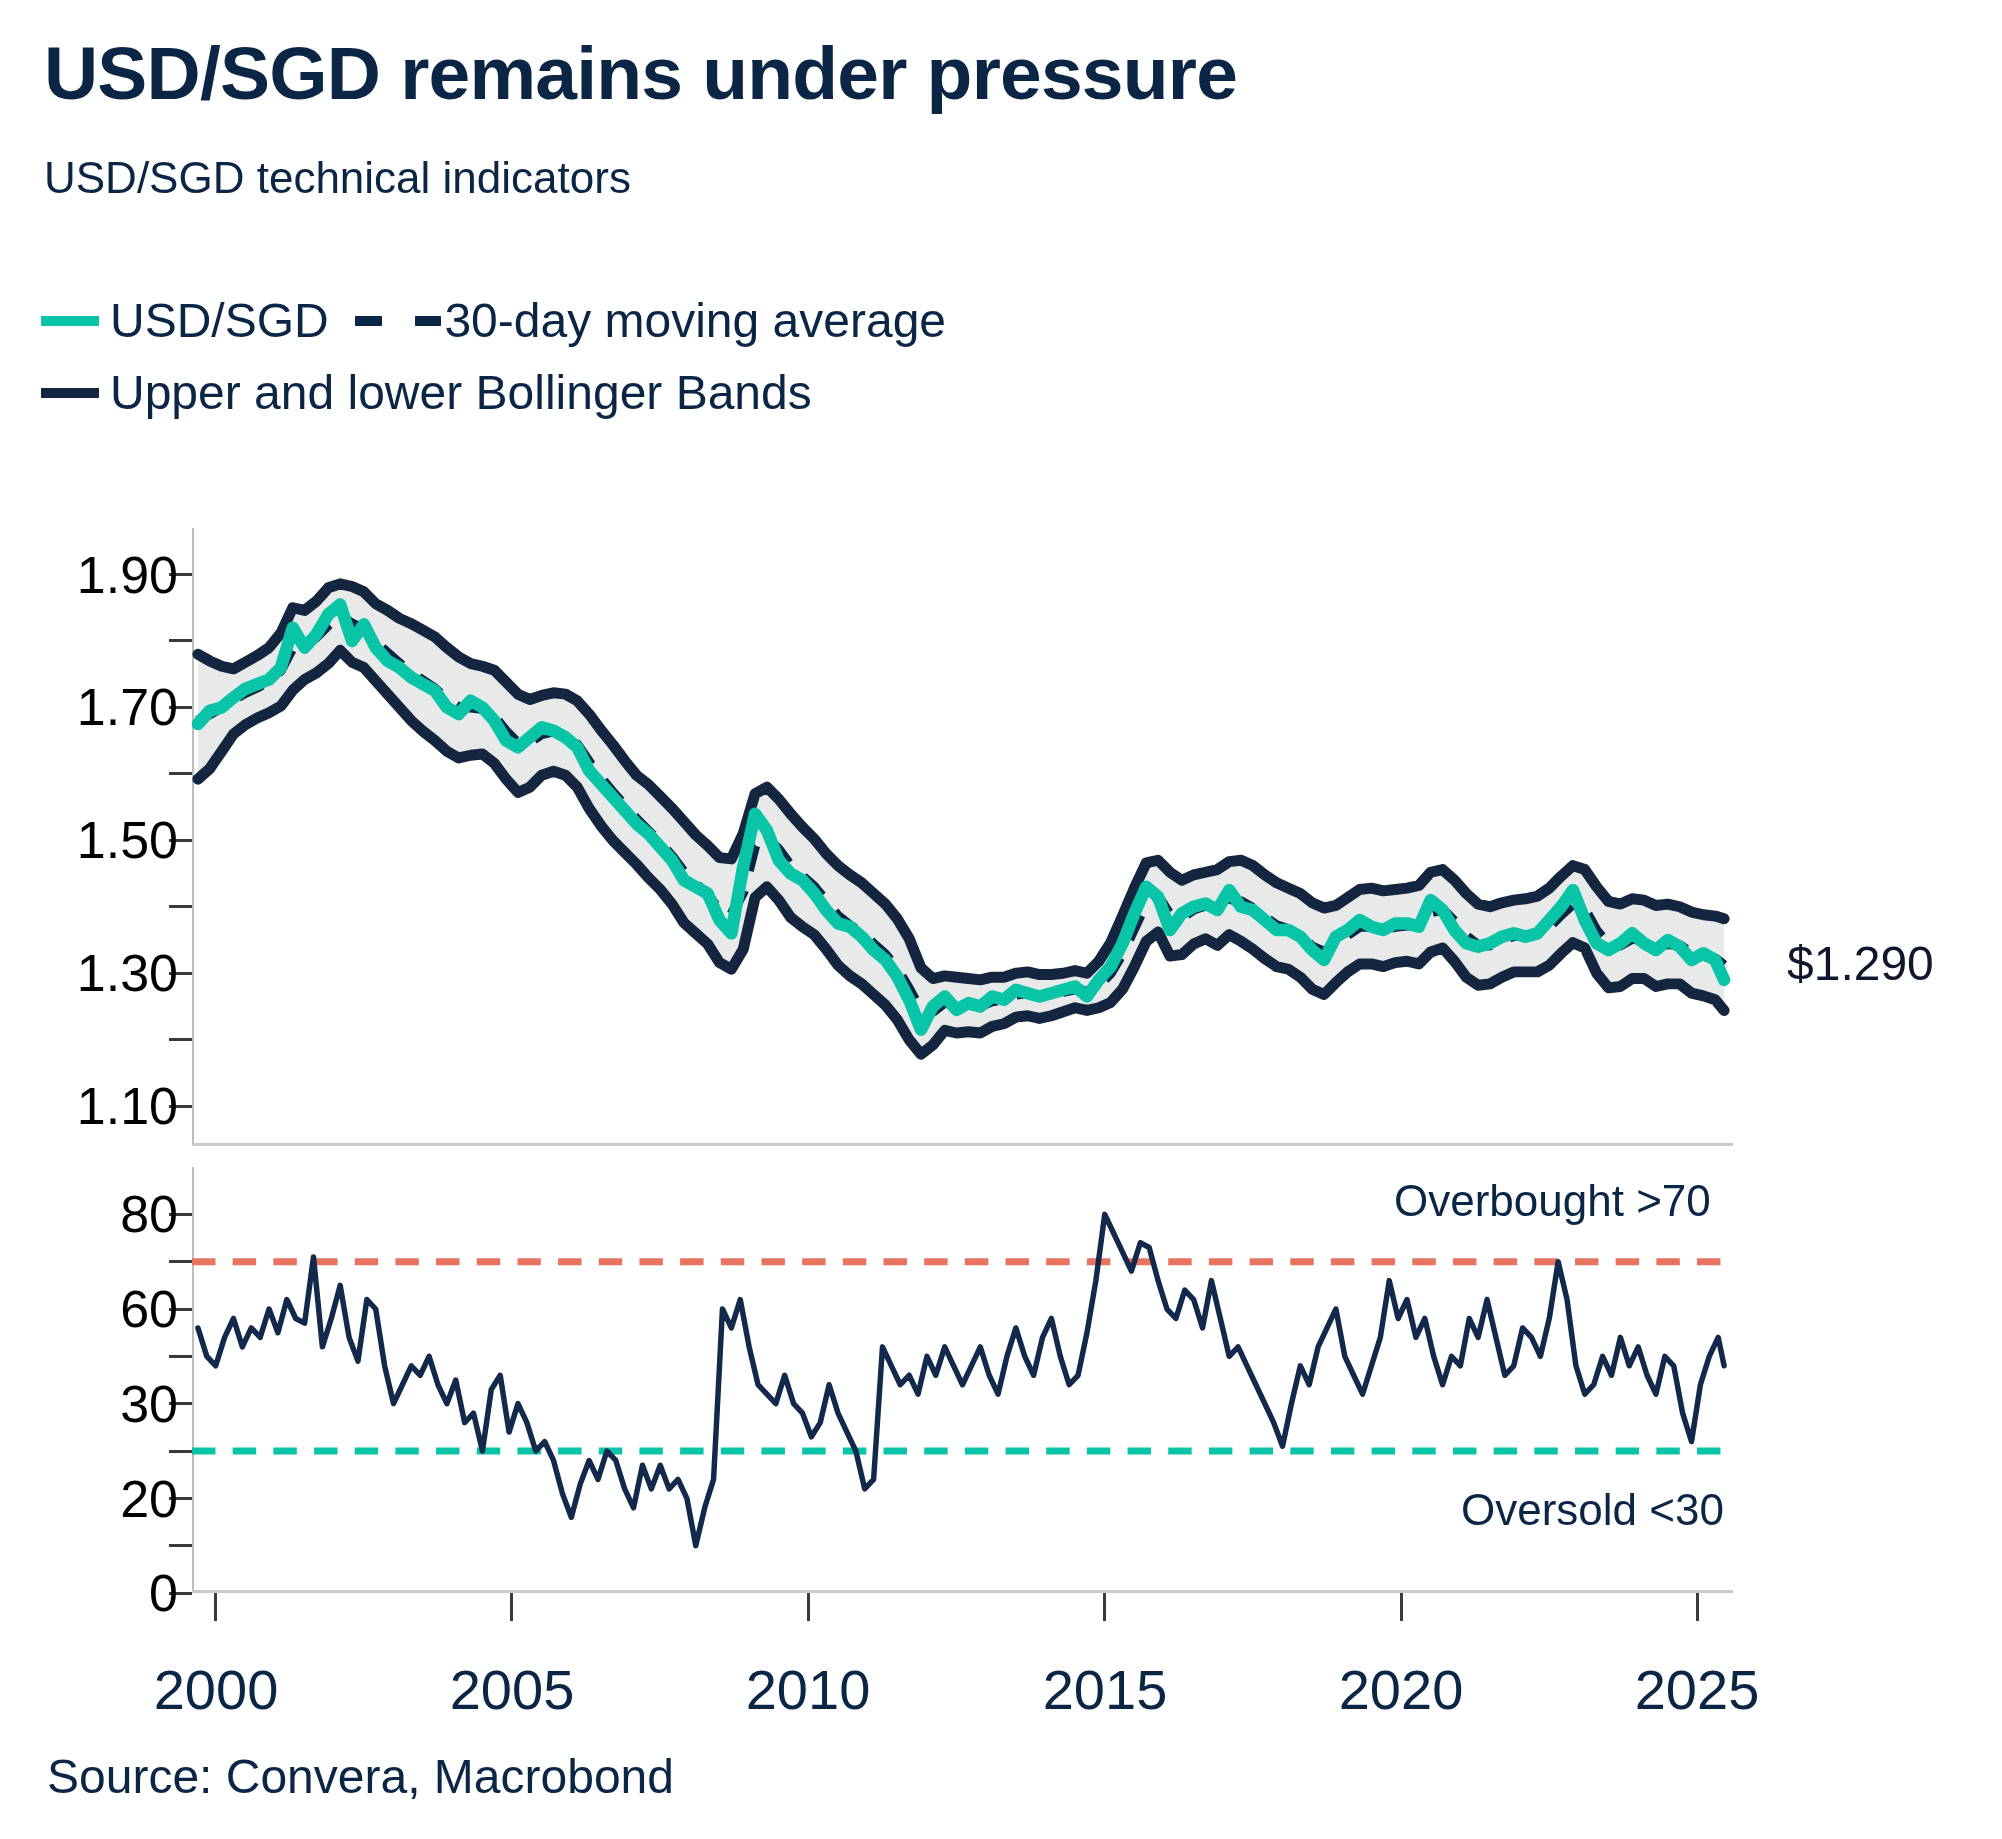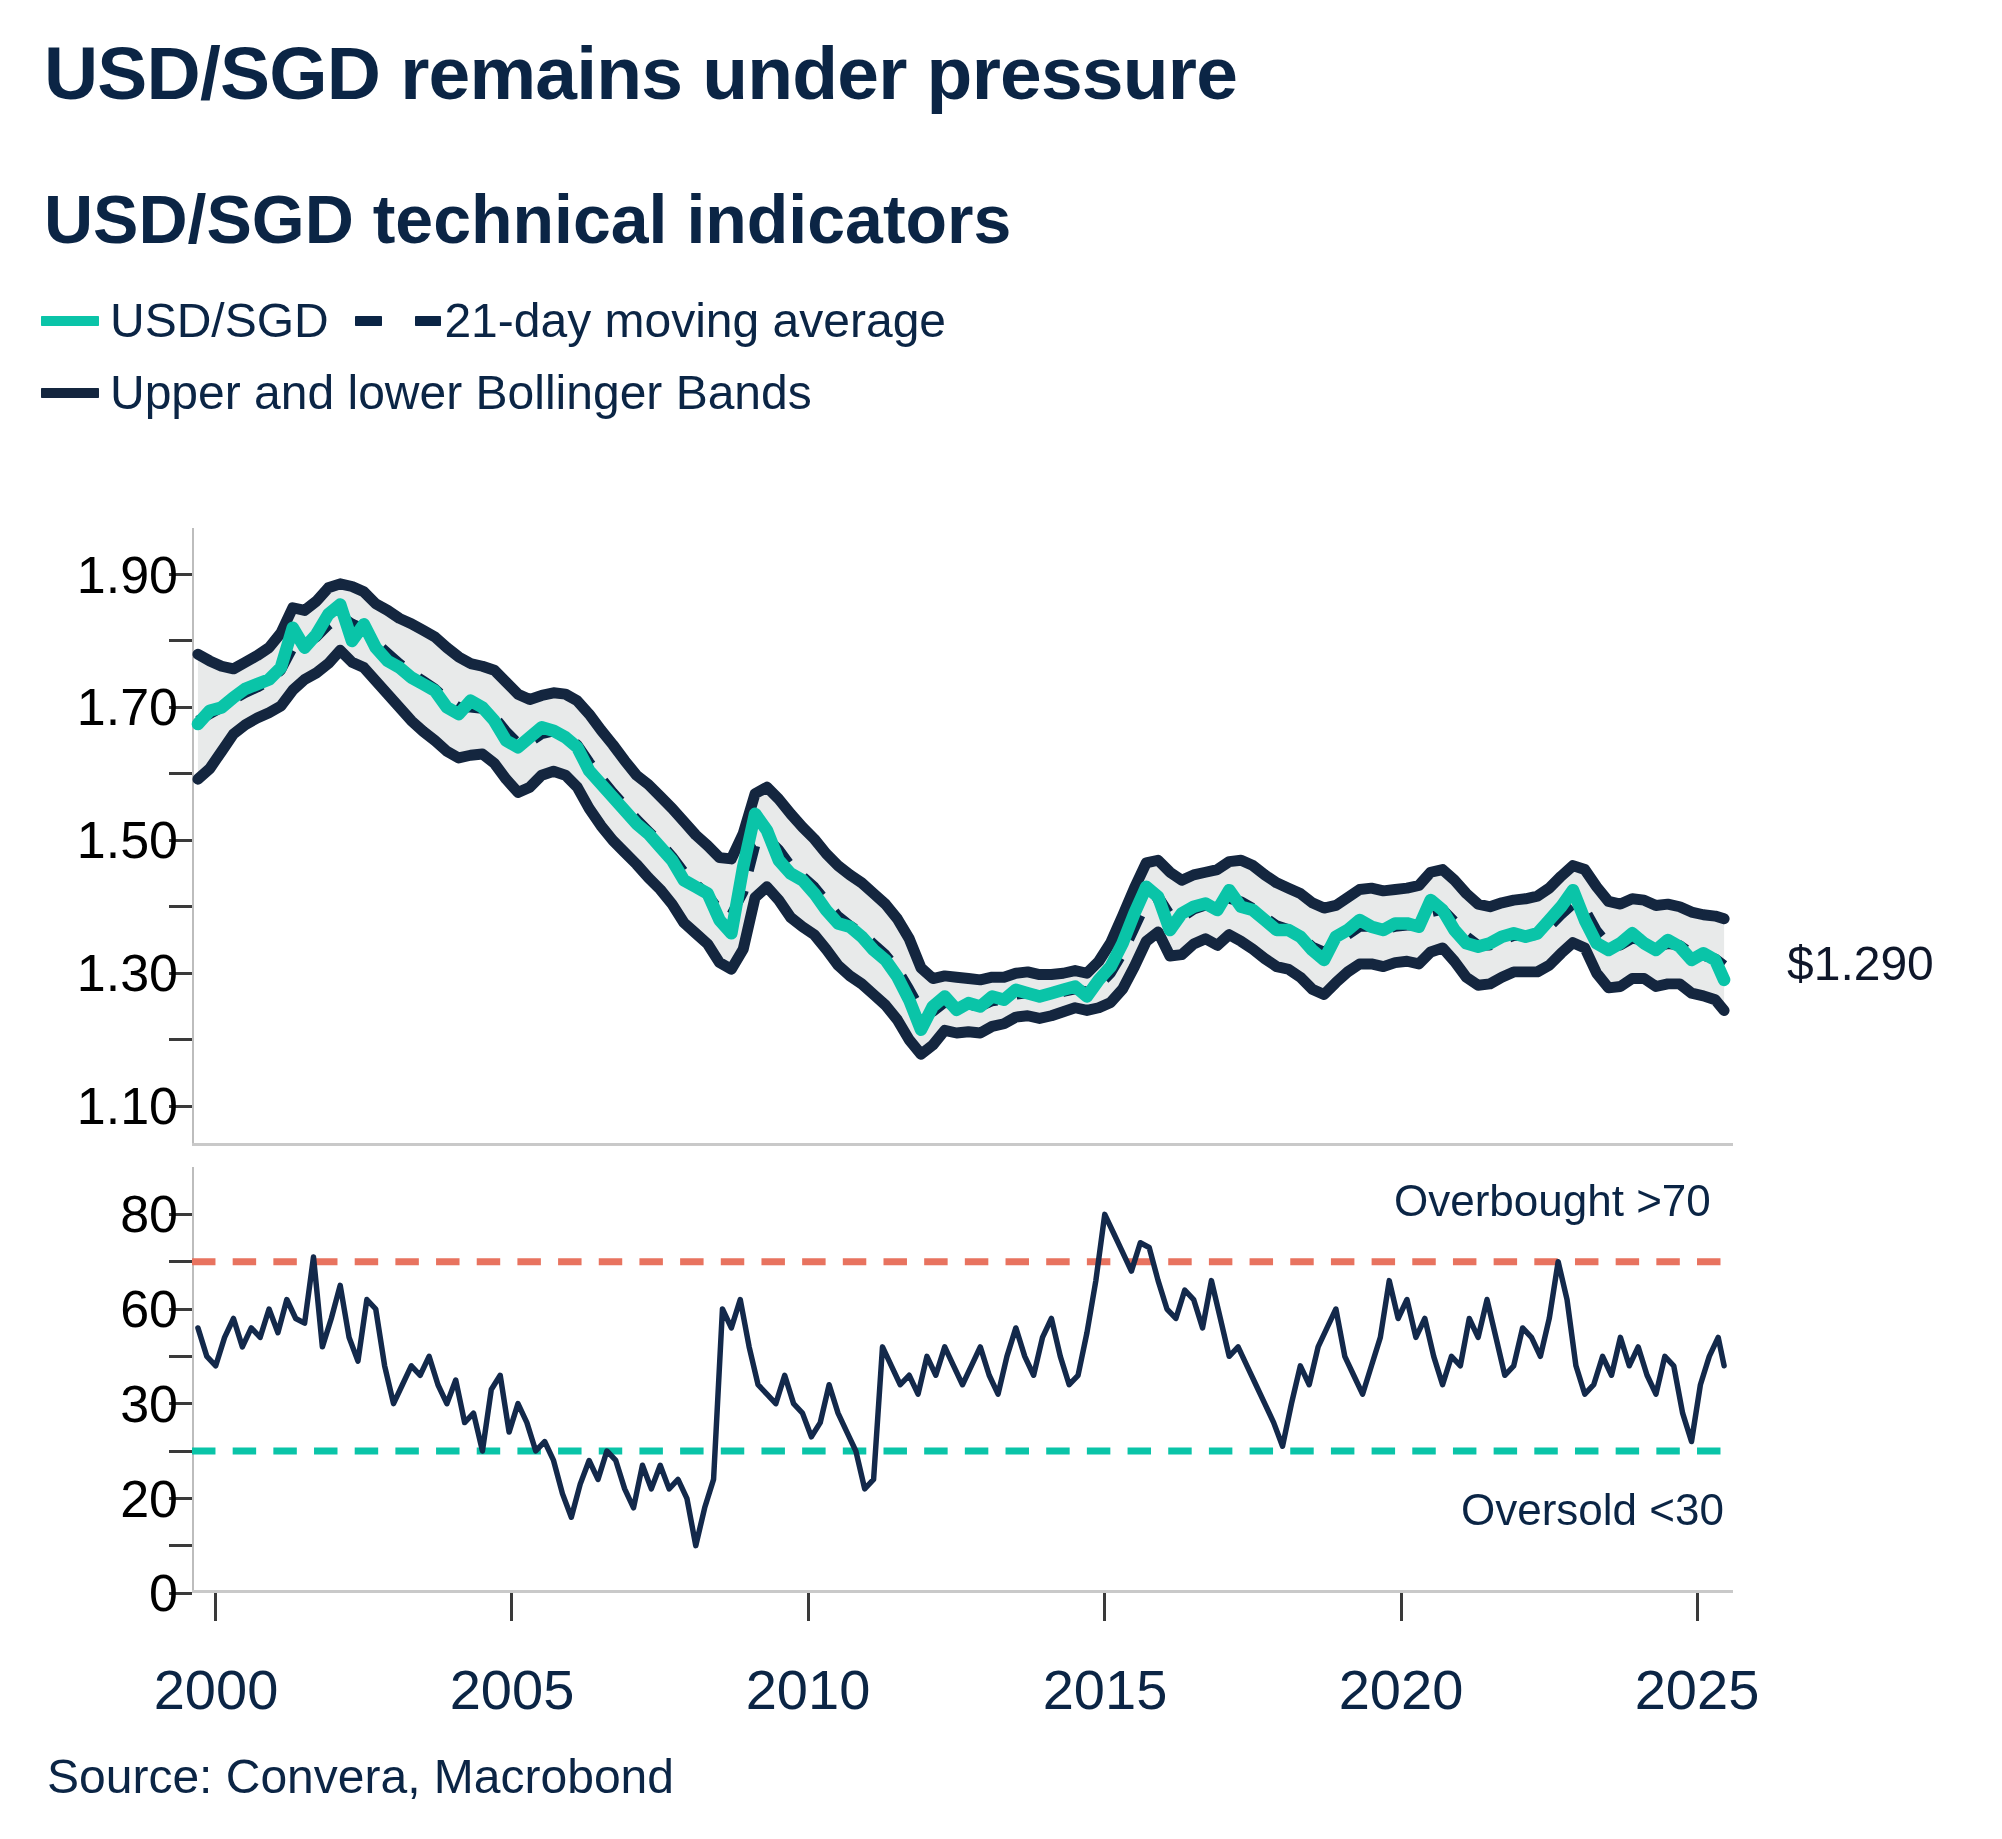--- a/index.html
+++ b/index.html
@@ -14,22 +14,22 @@
   }
   .wrap{position:absolute;inset:0;}
 
   #chart-title{
     position:absolute;left:44px;top:30px;
     font-size:75px;font-weight:bold;letter-spacing:-0.8px;
     color:#0b2545;white-space:nowrap;
   }
   #chart-subtitle{
     position:absolute;left:44px;top:153px;
-    font-size:68px;font-weight:bold;
-    color:#0b2545;white-space:nowrap;margin-top:27px;
+    font-size:44px;font-weight:normal;
+    color:#0b2545;white-space:nowrap;
   }
 
   
   #legend{position:absolute;left:41px;top:297px;}
   .legend-row{display:flex;align-items:flex-start;height:72px;}
   .legend-item{display:flex;align-items:center;white-space:nowrap;}
   .legend-label{font-size:48px;color:#0b2545;line-height:1;}
   .swatch-solid{width:58px;height:10.2px;border-radius:0.8px;margin-right:11px;}
   .swatch-dash{width:86px;height:10.2px;margin-right:3.1px;display:flex;justify-content:space-between;}
   .swatch-dash i{display:block;width:26.6px;height:10.2px;border-radius:0.8px;}
@@ -83,21 +83,21 @@
       <div class="legend-item">
         <span class="swatch-solid" style="background:#0ac4a8"></span>
         <span class="legend-label">USD/SGD</span>
       </div>
       <span class="gap"></span>
       <div class="legend-item">
         <span class="swatch-dash">
           <i style="background:#0b2545"></i>
             <i style="background:#0b2545"></i>
         </span>
-        <span class="legend-label">21-day moving average</span>
+        <span class="legend-label">30-day moving average</span>
       </div>
     </div>
     <div class="legend-row">
       <div class="legend-item">
         <span class="swatch-solid" style="background:#14263f"></span>
         <span class="legend-label">Upper and lower Bollinger Bands</span>
       </div>
     </div>
   </div>
 

